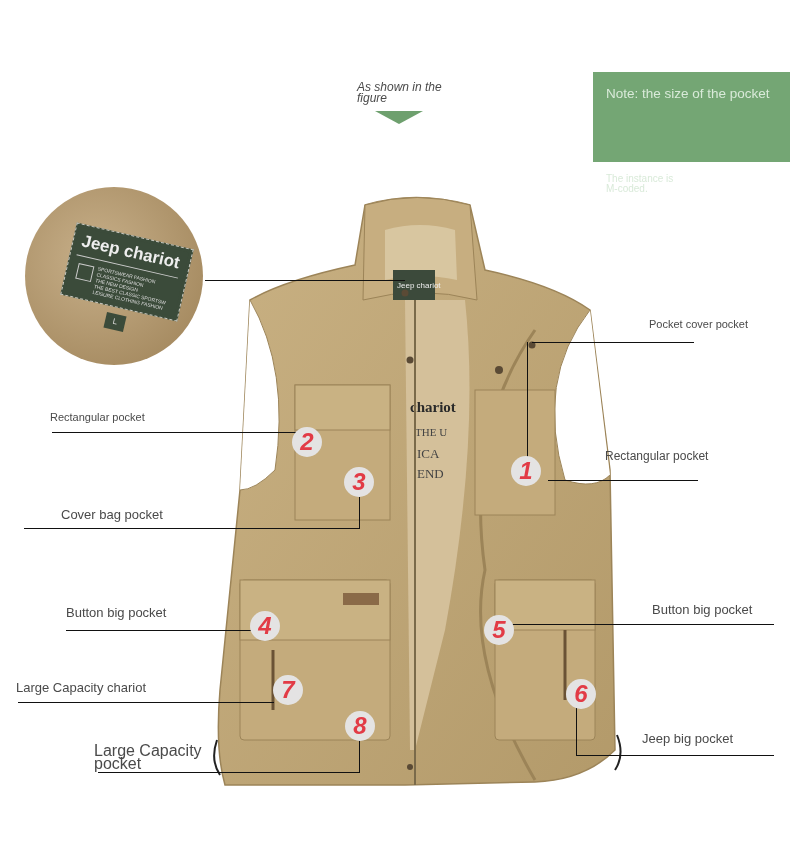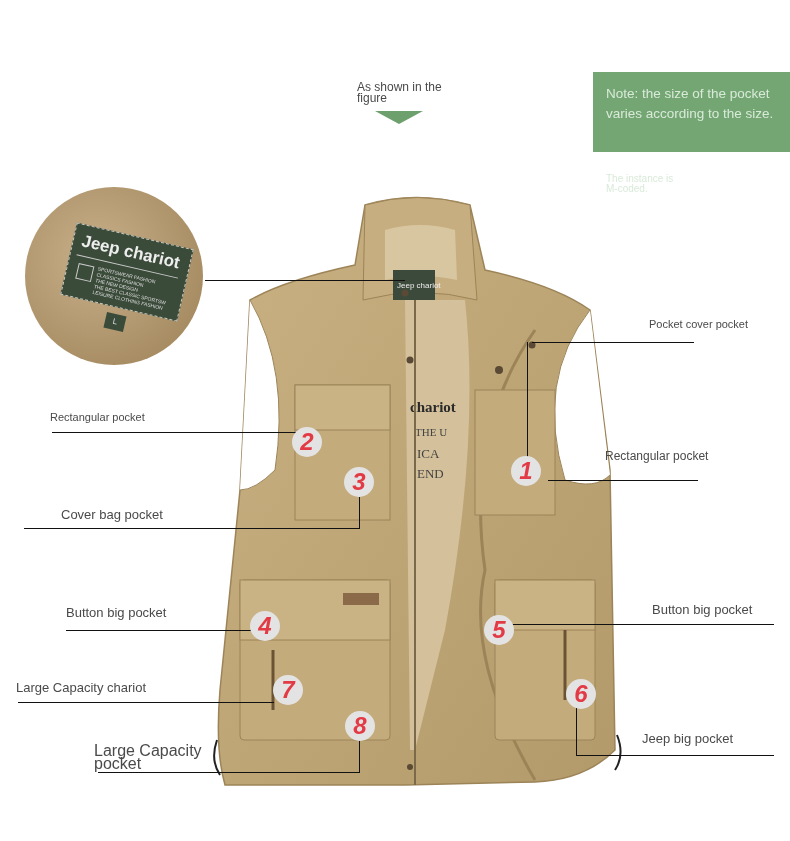--- a/index.html
+++ b/index.html
@@ -1,23 +1,23 @@
 <!DOCTYPE html>
 <html><head>
 <meta charset="utf-8">
 <style>
   html,body{margin:0;padding:0;background:#fff;}
   body{width:790px;height:841px;position:relative;overflow:hidden;font-family:"Liberation Sans",sans-serif;color:#4a4a4a;}
   .line{position:absolute;background:#111;}
   .label{position:absolute;font-size:13px;color:#4a4a4a;white-space:nowrap;line-height:14px;}
   .label.small{font-size:11px;line-height:11px;}
-  .note{position:absolute;left:593px;top:72px;width:197px;height:80px;background:#74a674;color:#d9ead9;}
+  .note{position:absolute;left:593px;top:72px;width:197px;height:90px;background:#74a674;color:#d9ead9;}
   .note .l1{position:absolute;left:13px;top:12px;font-size:13.5px;line-height:20px;white-space:nowrap;}
   .note .l3{position:absolute;left:13px;top:54px;font-size:10px;line-height:10px;margin-top:48px;}
-  .hint{position:absolute;left:357px;top:82px;font-size:12px;line-height:11px;color:#4a4a4a;}
+  .hint{position:absolute;left:357px;top:82px;font-size:12px;line-height:11px;color:#4a4a4a;font-style:italic;}
   .tri{position:absolute;left:375px;top:111px;width:0;height:0;border-left:24px solid transparent;border-right:24px solid transparent;border-top:13px solid #6ea06e;}
   .badge{position:absolute;width:30px;height:30px;border-radius:50%;background:#e4e3e3;color:#e23b46;font-weight:bold;font-style:italic;font-size:24px;line-height:30px;text-align:center;font-family:"Liberation Sans",sans-serif;}
   .circle-zoom{position:absolute;left:25px;top:187px;width:178px;height:178px;border-radius:50%;overflow:hidden;background:radial-gradient(circle at 40% 40%,#c8b08a,#a58a60 80%);}
   .tag{position:absolute;left:42px;top:48px;width:118px;height:72px;background:#3b4b3a;transform:rotate(13deg);border:1px dashed #c9c9c0;box-shadow:inset 0 0 0 3px #3b4b3a;}
   .tag .brand{position:absolute;left:8px;top:6px;color:#eee;font-size:17px;font-weight:bold;white-space:nowrap;}
   .tag .rule{position:absolute;left:6px;top:30px;width:104px;height:1px;background:#ccc;}
   .tag .small{position:absolute;left:30px;top:36px;color:#ddd;font-size:5px;line-height:6px;white-space:pre;}
   .tag .box{position:absolute;left:10px;top:38px;width:14px;height:14px;border:1px solid #ccc;}
   .size-tab{position:absolute;left:80px;top:127px;width:20px;height:16px;background:#3b4b3a;transform:rotate(13deg);color:#ddd;font-size:8px;text-align:center;line-height:16px;}
   .vest{position:absolute;left:205px;top:190px;width:420px;height:600px;}
@@ -27,21 +27,20 @@
 
 <div class="hint">
   <div>As shown in the</div>
   <div>figure</div>
 </div>
 <div class="tri"></div>
 
 <div class="note">
   <div class="l1">
     <div>Note: the size of the pocket</div>
-    <div>varies according to the size.</div>
   </div>
   <div class="l3">
     <div>The instance is</div>
     <div>M-coded.</div>
   </div>
 </div>
 
 <div class="circle-zoom">
   <div class="tag">
     <div class="brand">Jeep chariot</div>

